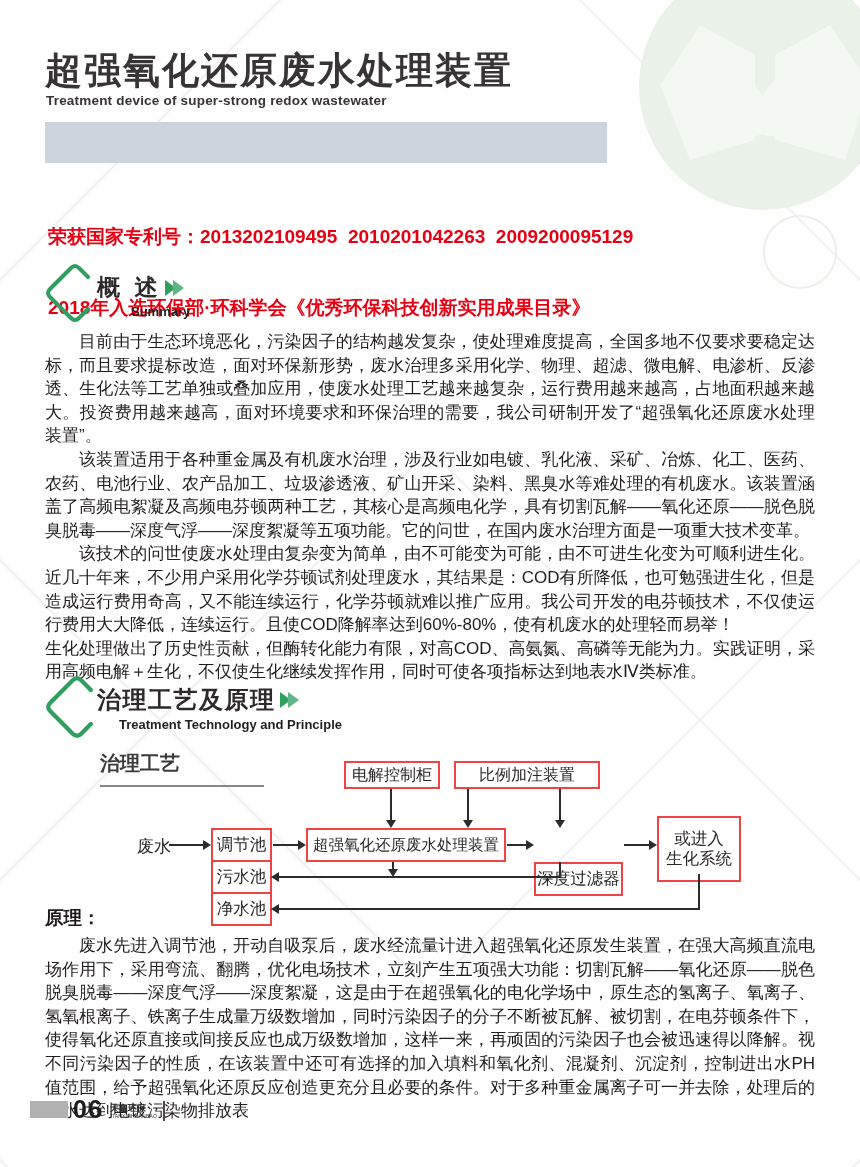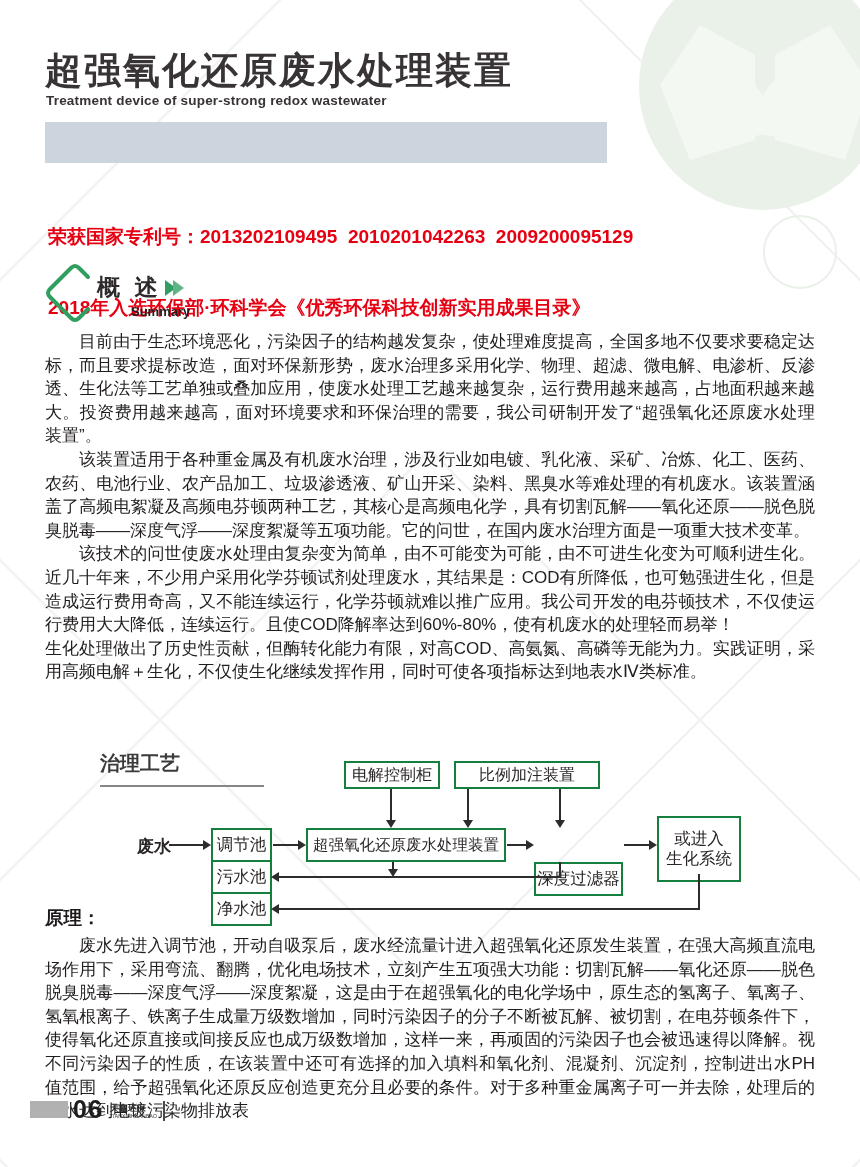--- a/index.html
+++ b/index.html
@@ -38,24 +38,24 @@
   .body-text p{margin:0;}
   p.indent{text-indent:2em;}
   #summary-text{top:330px;}
   #principle-text{top:934px;}
 
   .subhead{left:100px;top:750px;font-size:20px;font-weight:bold;color:#3a3a3a;padding:0 84px 8px 0;border-bottom:2px solid #868686;}
   .principle-head{left:45px;top:905px;font-size:18.5px;font-weight:bold;color:#1e1a1b;}
 
   
   .flow{left:0;top:756px;width:860px;height:200px;}
-  .fbox{position:absolute;border:2px solid #15803d;background:#fff;display:flex;align-items:center;justify-content:center;
+  .fbox{position:absolute;border:2px solid #ef4444;background:#fff;display:flex;align-items:center;justify-content:center;
         font-size:16.5px;color:#2a2627;text-align:center;box-sizing:border-box;line-height:1.2;}
   .fbox.two-line{white-space:pre-line;}
-  .flabel{position:absolute;font-size:17px;font-weight:bold;color:#2a2627;}
+  .flabel{position:absolute;font-size:17px;font-weight:normal;color:#2a2627;}
   .hl,.vl{position:absolute;background:#2c2c2c;}
   .hl{height:2px;} .vl{width:2px;}
   .ar{position:absolute;width:0;height:0;}
   .ar.r{border-top:5px solid transparent;border-bottom:5px solid transparent;border-left:8px solid #2c2c2c;}
   .ar.l{border-top:5px solid transparent;border-bottom:5px solid transparent;border-right:8px solid #2c2c2c;}
   .ar.d{border-left:5px solid transparent;border-right:5px solid transparent;border-top:8px solid #2c2c2c;}
 
   
   .footer{left:30px;top:1095px;display:flex;align-items:center;}
   .footer-rect{width:38px;height:17px;background:#b1b1b1;margin-right:5px;}
@@ -108,20 +108,33 @@
     </div>
   </div>
 
   <div class="layer body-text" id="summary-text">
     <p class="indent">目前由于生态环境恶化，污染因子的结构越发复杂，使处理难度提高，全国多地不仅要求要稳定达标，而且要求提标改造，面对环保新形势，废水治理多采用化学、物理、超滤、微电解、电渗析、反渗透、生化法等工艺单独或叠加应用，使废水处理工艺越来越复杂，运行费用越来越高，占地面积越来越大。投资费用越来越高，面对环境要求和环保治理的需要，我公司研制开发了“超强氧化还原废水处理装置”。</p>
     <p class="indent">该装置适用于各种重金属及有机废水治理，涉及行业如电镀、乳化液、采矿、冶炼、化工、医药、农药、电池行业、农产品加工、垃圾渗透液、矿山开采、染料、黑臭水等难处理的有机废水。该装置涵盖了高频电絮凝及高频电芬顿两种工艺，其核心是高频电化学，具有切割瓦解——氧化还原——脱色脱臭脱毒——深度气浮——深度絮凝等五项功能。它的问世，在国内废水治理方面是一项重大技术变革。</p>
     <p class="indent">该技术的问世使废水处理由复杂变为简单，由不可能变为可能，由不可进生化变为可顺利进生化。近几十年来，不少用户采用化学芬顿试剂处理废水，其结果是：COD有所降低，也可勉强进生化，但是造成运行费用奇高，又不能连续运行，化学芬顿就难以推广应用。我公司开发的电芬顿技术，不仅使运行费用大大降低，连续运行。且使COD降解率达到60%-80%，使有机废水的处理轻而易举！</p>
     <p>生化处理做出了历史性贡献，但酶转化能力有限，对高COD、高氨氮、高磷等无能为力。实践证明，采用高频电解＋生化，不仅使生化继续发挥作用，同时可使各项指标达到地表水Ⅳ类标准。</p>
   </div>
 
+  <div class="layer sec2 sec-head">
+    <svg class="sec-icon" width="64" height="64" viewBox="0 0 60 60">
+      <path d="M 43 14 L 34 5 Q 30 1 26 5 L 5 26 Q 1 30 5 34 L 26 55 Q 30 59 34 55 L 43 46" fill="none" stroke="#2f9e5f" stroke-width="4" stroke-linecap="round"></path>
+    </svg>
+    <div class="sec-text">
+      <div class="sec-title-row">
+        <span class="sec-title">治理工艺及原理</span>
+        <span class="tri"></span>
+        <span class="tri light"></span>
+      </div>
+      <div class="sec-sub">Treatment Technology and Principle</div>
+    </div>
+  </div>
 
   <div class="layer subhead">治理工艺</div>
 
   <div class="layer flow">
     <div class="fbox" style="left:344px;top:5px;width:96px;height:28px;font-size:16px;">电解控制柜</div>
     <div class="fbox" style="left:454px;top:5px;width:146px;height:28px;font-size:16px;">比例加注装置</div>
 
     <div class="flabel" style="left:137px;top:79px;">废水</div>
 
     <div class="fbox" style="left:211px;top:72px;width:61px;height:34px;">调节池</div>

